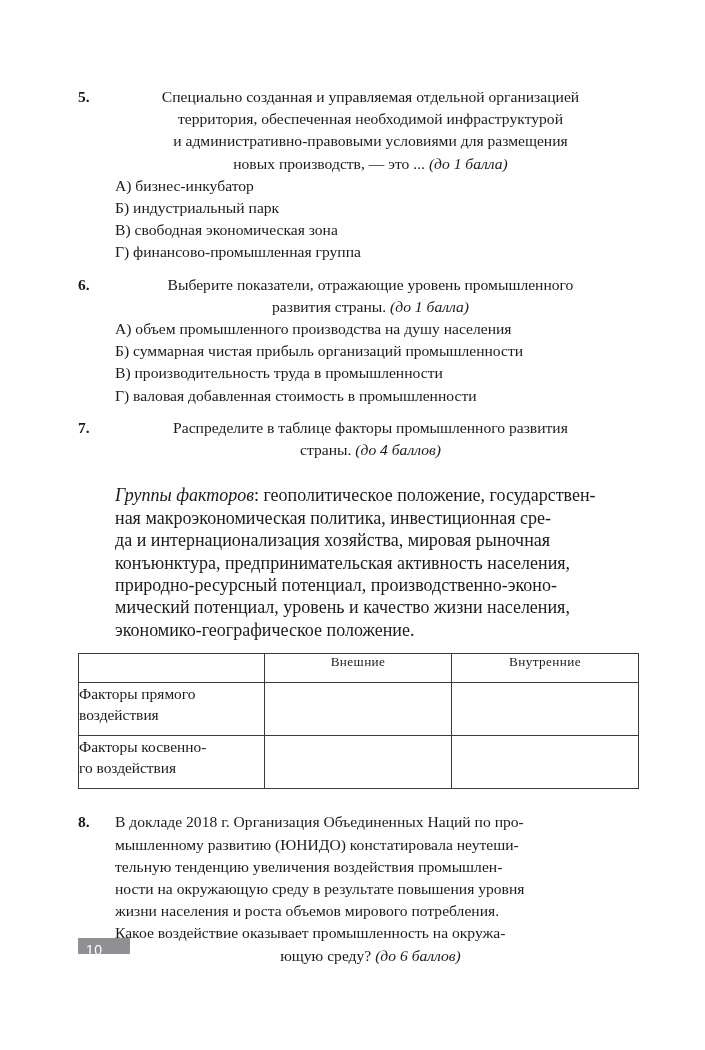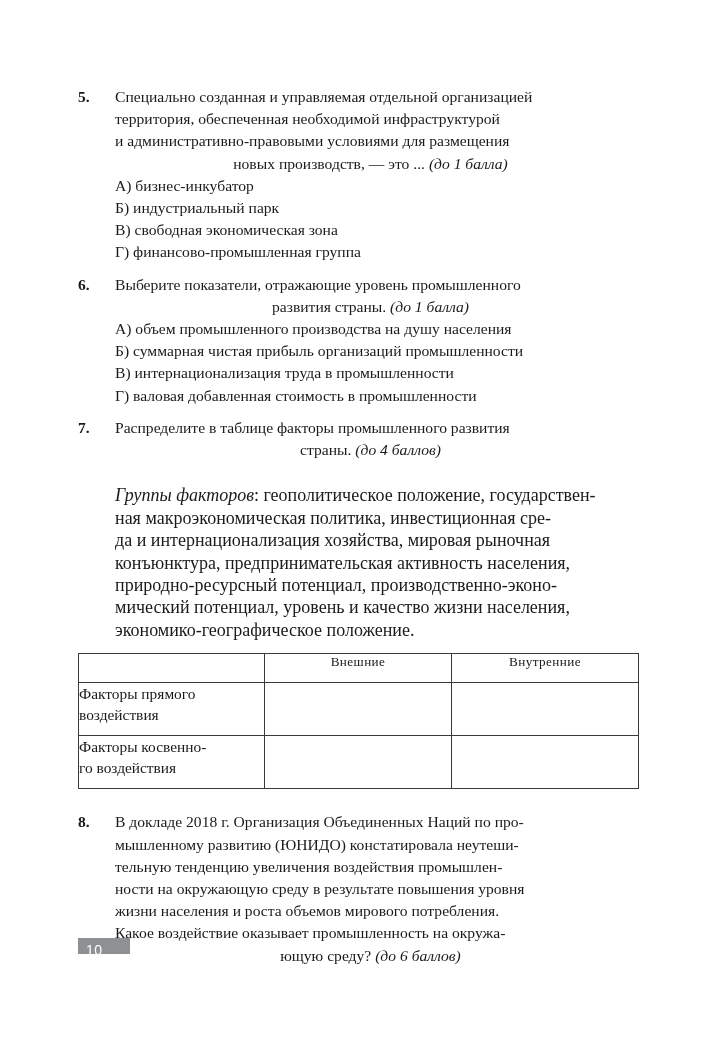--- a/index.html
+++ b/index.html
@@ -57,21 +57,21 @@
     text-align: center;
   }
 
   
   .jline {
     display: block;
     white-space: nowrap;
   }
   .jline.just {
     display: flex;
-    justify-content: flex-start;
+    justify-content: center;
   }
   .jline.just > span { white-space: pre; }
 
   .ital { font-style: italic; }
 
   
   .opts {
     margin-top: 0px;
     font-family: Liberation Serif, serif;
   }
@@ -181,21 +181,21 @@
     <div class="q">
       <div class="q-num">6.</div>
       <div class="q-body">
         <span class="jline just">
             <span>Выберите показатели, отражающие уровень промышленного</span>
           </span>
         <span class="jline lastline"><span>развития страны.</span> <span class="ital">(до 1 балла)</span></span>
         <span class="opts">
           <span class="opt">А) объем промышленного производства на душу населения</span>
           <span class="opt">Б) суммарная чистая прибыль организаций промышленности</span>
-          <span class="opt">В) интернационализация труда в промышленности</span>
+          <span class="opt">В) производительность труда в промышленности</span>
           <span class="opt">Г) валовая добавленная стоимость в промышленности</span>
         </span>
       </div>
     </div>
 
     <div class="spacer-10"></div>
 
     <div class="q">
       <div class="q-num">7.</div>
       <div class="q-body">

